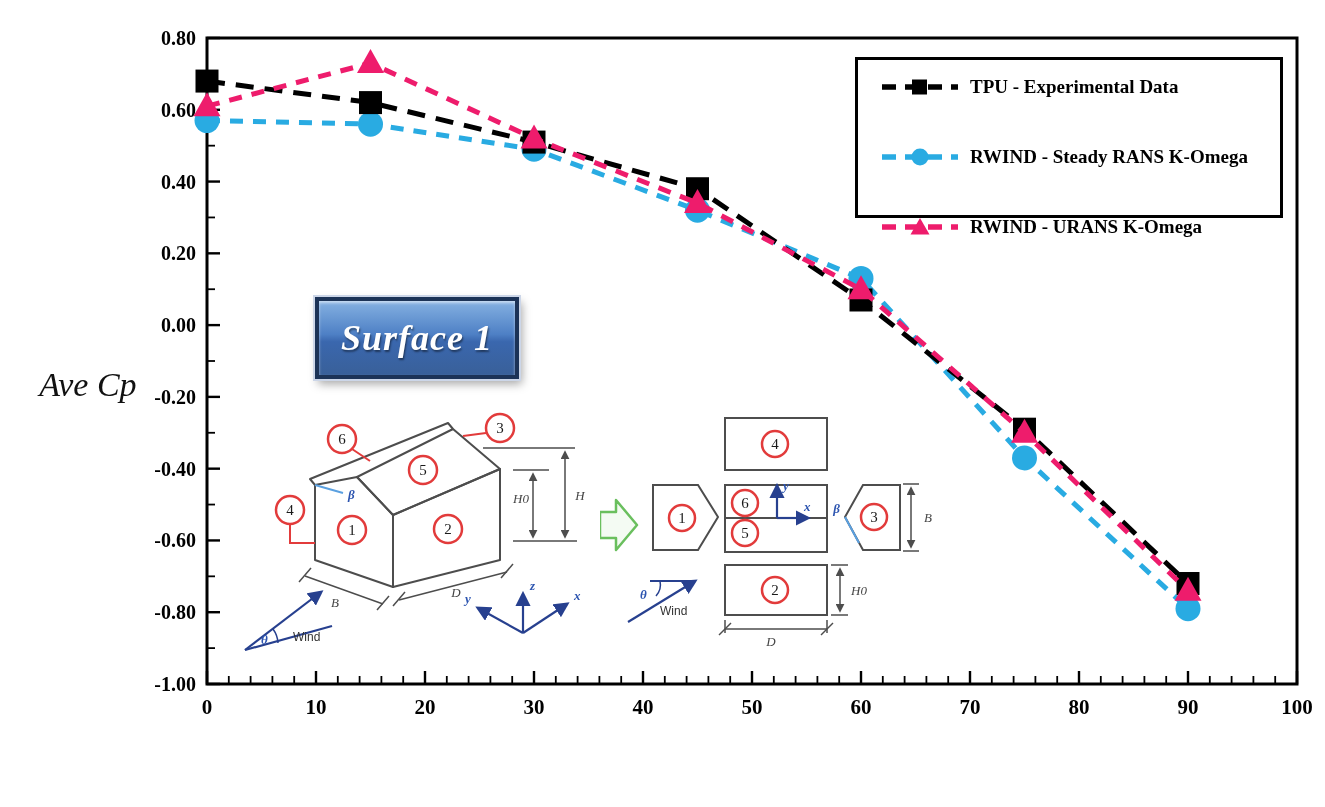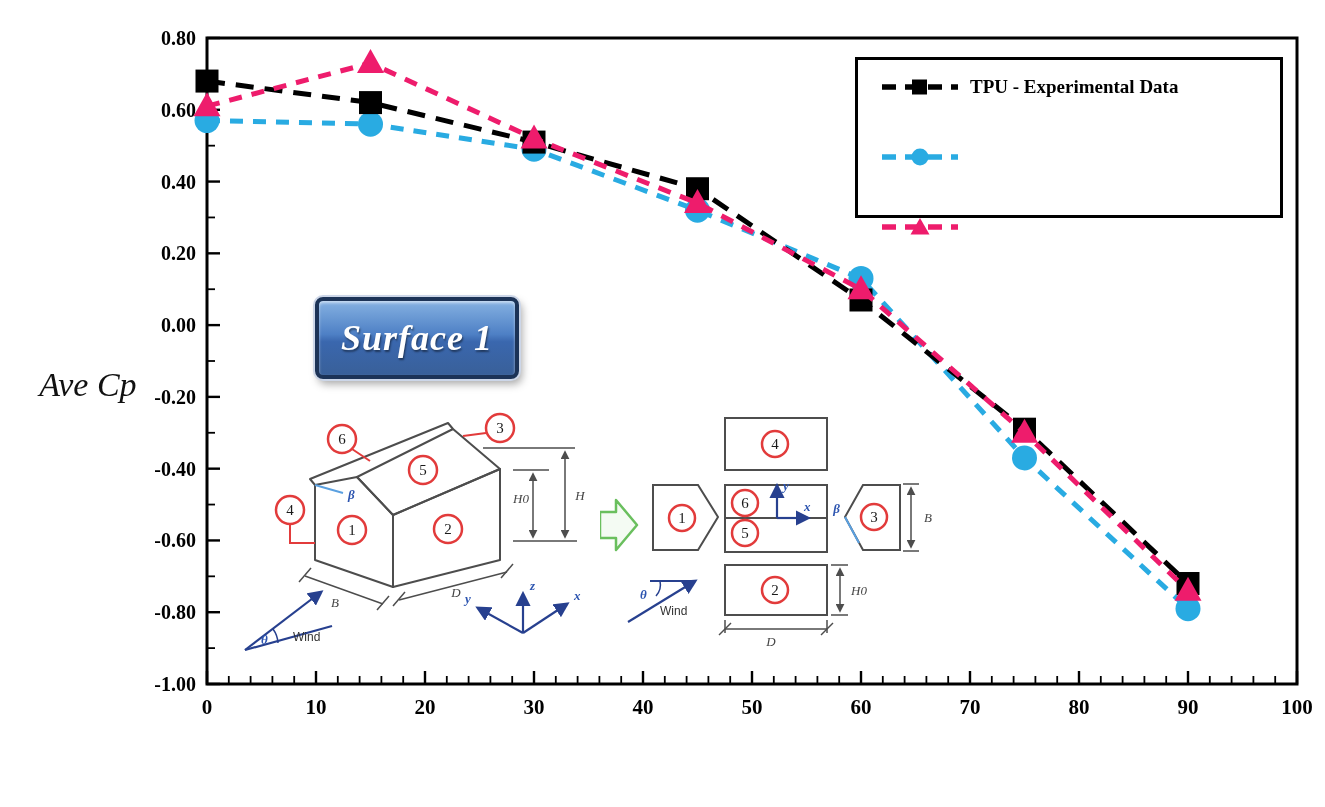--- a/index.html
+++ b/index.html
@@ -8,21 +8,21 @@
   #chart-svg{position:absolute;left:0;top:0;}
   .axis-title-x{position:absolute;left:452px;top:756px;width:600px;text-align:center;
                 font-size:31px;color:#111;letter-spacing:.5px;}
   .axis-title-y{position:absolute;left:4px;top:366px;width:168px;text-align:center;
                 font-size:34px;font-style:italic;color:#111;}
   .legend{position:absolute;left:855px;top:57px;width:428px;height:161px;border:3px solid #000;
           background:#fff;box-sizing:border-box;display:flex;flex-direction:column;
           justify-content:space-between;padding:15px 24px;gap:46px;}
   .legend-row{display:flex;align-items:center;gap:12px;}
   .legend-label{font-weight:bold;font-size:19px;color:#000;white-space:nowrap;}
-  .badge{position:absolute;left:315px;top:297px;width:196px;height:74px;border-radius:8px;
+  .badge{position:absolute;left:315px;top:297px;width:196px;height:74px;border-radius:0;
          border:4px solid #1c3357;
          background:linear-gradient(180deg,#85b1e2 0%,#4e80c5 45%,#3a67ae 55%,#396099 100%);
          box-shadow:0 0 0 2px #ccd6e8,3px 5px 9px rgba(0,0,0,.35),inset 0 2px 3px rgba(255,255,255,.55);
          display:flex;align-items:center;justify-content:center;}
   .badge span{font-style:italic;font-weight:bold;font-size:36px;color:#fff;
               text-shadow:1px 2px 2px rgba(0,0,0,.45);letter-spacing:1px;}
   svg text{font-family:"Liberation Serif","DejaVu Serif",serif;}
   .dnum{font-size:15px;fill:#1a1a1a;}
   .dim{font-size:13px;font-style:italic;fill:#444;}
   .bluelab{font-size:13px;font-style:italic;font-weight:bold;fill:#2d55b0;}
@@ -170,26 +170,28 @@
           <line x1="0" y1="12" x2="76" y2="12" stroke="#000000" stroke-width="5.5" stroke-dasharray="14 9"></line>
           <rect x="30" y="4.5" width="15" height="15" fill="#000000"></rect>
         </svg>
         <span class="legend-label">TPU - Experimental Data</span>
       </div>
       <div class="legend-row">
         <svg width="76" height="24">
           <line x1="0" y1="12" x2="76" y2="12" stroke="#29abe2" stroke-width="5.5" stroke-dasharray="14 9"></line>
           <circle cx="38" cy="12" r="8.5" fill="#29abe2"></circle>
         </svg>
+        <span class="legend-label">RWIND - Steady RANS K-Omega</span>
       </div>
       <div class="legend-row">
         <svg width="76" height="24">
           <line x1="0" y1="12" x2="76" y2="12" stroke="#ee1c6c" stroke-width="5.5" stroke-dasharray="14 9"></line>
           <polygon points="38,3 28.5,19.5 47.5,19.5" fill="#ee1c6c"></polygon>
         </svg>
+        <span class="legend-label">RWIND - URANS K-Omega</span>
       </div>
     </div>
 
   <div class="badge">
     <span>Surface 1</span>
   </div>
 
   <svg style="position:absolute;left:235px;top:398px" width="370" height="255" viewBox="0 0 370 255">
     <defs>
       <marker id="ahn" viewBox="0 0 10 10" refX="8" refY="5" markerWidth="7" markerHeight="7" orient="auto-start-reverse">

